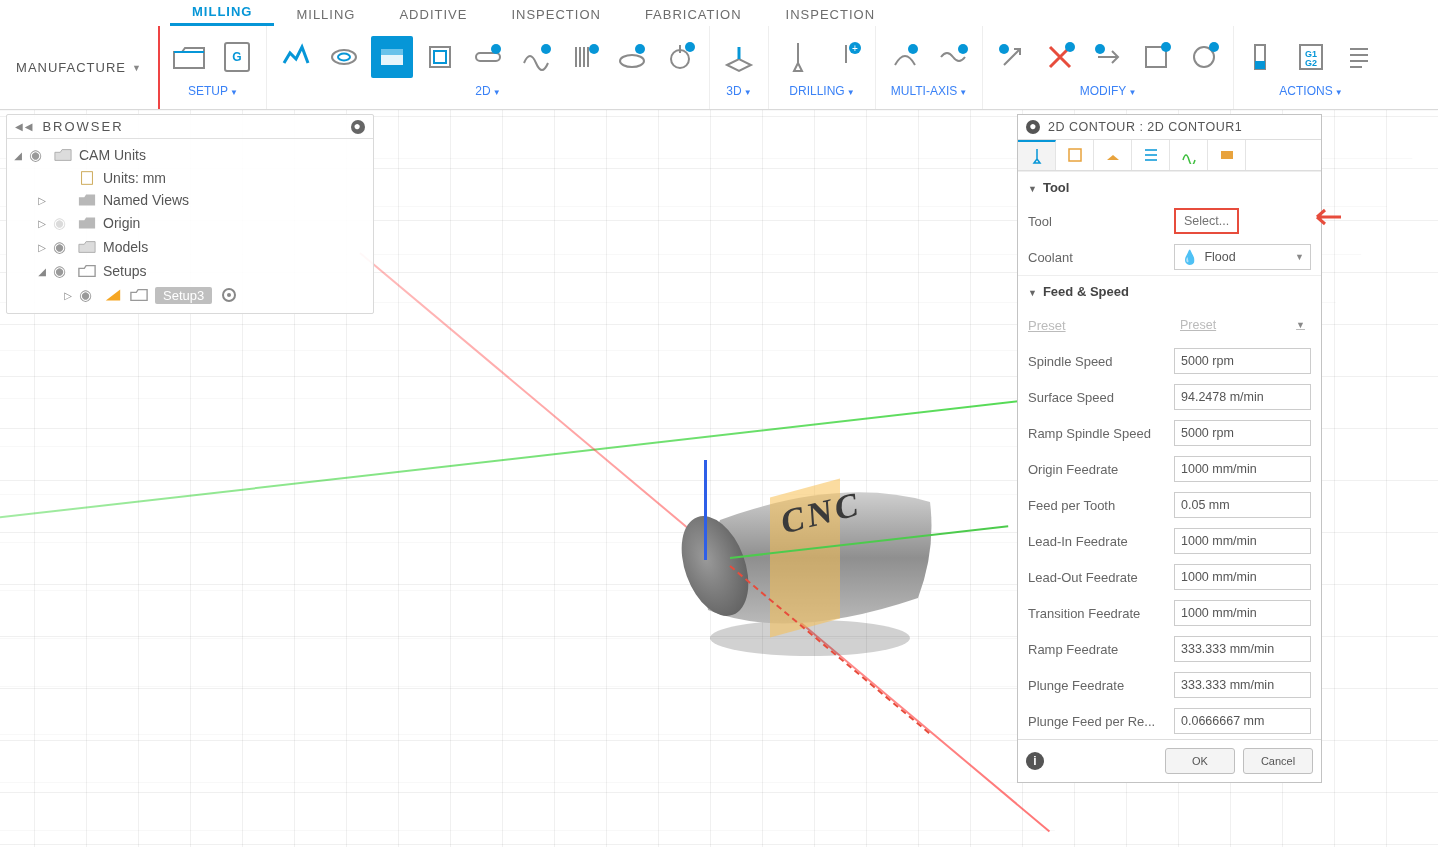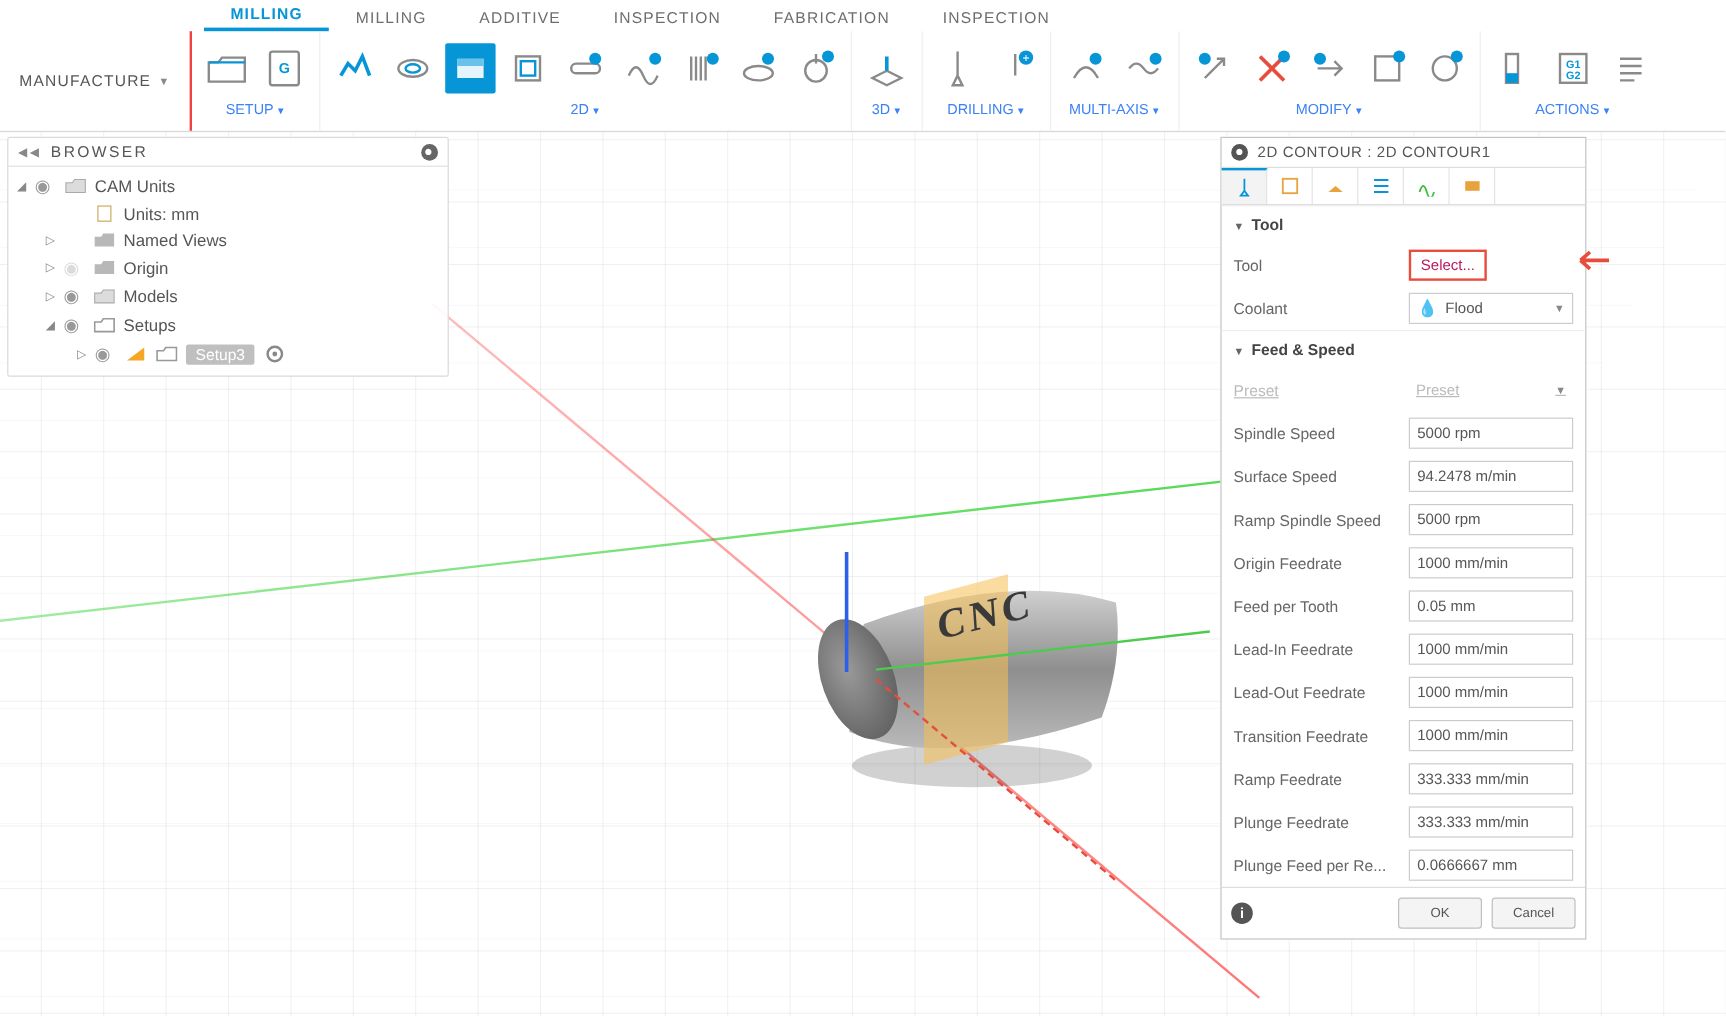--- a/index.html
+++ b/index.html
@@ -62,21 +62,21 @@
   .props-title .minus { width:14px; height:14px; border-radius:50%; background:#555; color:#fff; font-size:12px; line-height:12px; text-align:center; }
   .prop-tabs { display:flex; border-bottom:1px solid #ddd; }
   .prop-tab { width:38px; height:30px; display:flex; align-items:center; justify-content:center; border-right:1px solid #e4e4e4; cursor:pointer;}
   .prop-tab.active { background:#f3f3f3; border-top:2px solid #0696D7; }
   .section-hdr { padding:8px 10px; font-weight:bold; font-size:13px; color:#444; border-top:1px solid #eee;}
   .section-hdr::before { content:"▼"; font-size:9px; margin-right:6px; color:#666; }
   .row { display:flex; align-items:center; padding:5px 10px; gap:8px;}
   .row label { flex:0 0 138px; font-size:13px; color:#666; white-space:nowrap; overflow:hidden; text-overflow:ellipsis;}
   .row .val { flex:1; height:26px; border:1px solid #ccc; padding:0 6px; font-size:12.5px; color:#555; display:flex; align-items:center; background:#fff;}
   .row.disabled label,.row.disabled .val{ color:#bbb;text-decoration:underline; }
-  .select-btn { border:2px solid #E74C3C; color:#be185d; font-size:12.5px; height:26px; padding:0 8px; display:flex; align-items:center; background:#fff; cursor:pointer;}
+  .select-btn { border:2px solid #E74C3C; color:#737373; font-size:12.5px; height:26px; padding:0 8px; display:flex; align-items:center; background:#fff; cursor:pointer;}
   .arrow-callout { position:absolute; right:76px; top:122px; pointer-events:none; }
   .coolant { display:flex; align-items:center; gap:6px; }
   .drop-ico { color:#29ABE2; font-size:14px; }
   .tri-sm { margin-left:auto; font-size:9px; color:#888;}
   .footer { display:flex; gap:8px; padding:8px; border-top:1px solid #ddd; align-items:center;}
   .footer .info { width:18px;height:18px;border-radius:50%;background:#555;color:#fff;font-size:12px;line-height:18px;text-align:center;font-weight:bold;}
   .footer button { flex:0 0 70px; height:26px; border:1px solid #bfbfbf; background:#f4f4f4; border-radius:3px; font-size:11px; color:#555; cursor:pointer;}
   .footer .spacer{flex:1;}
 </style>
 </head>

